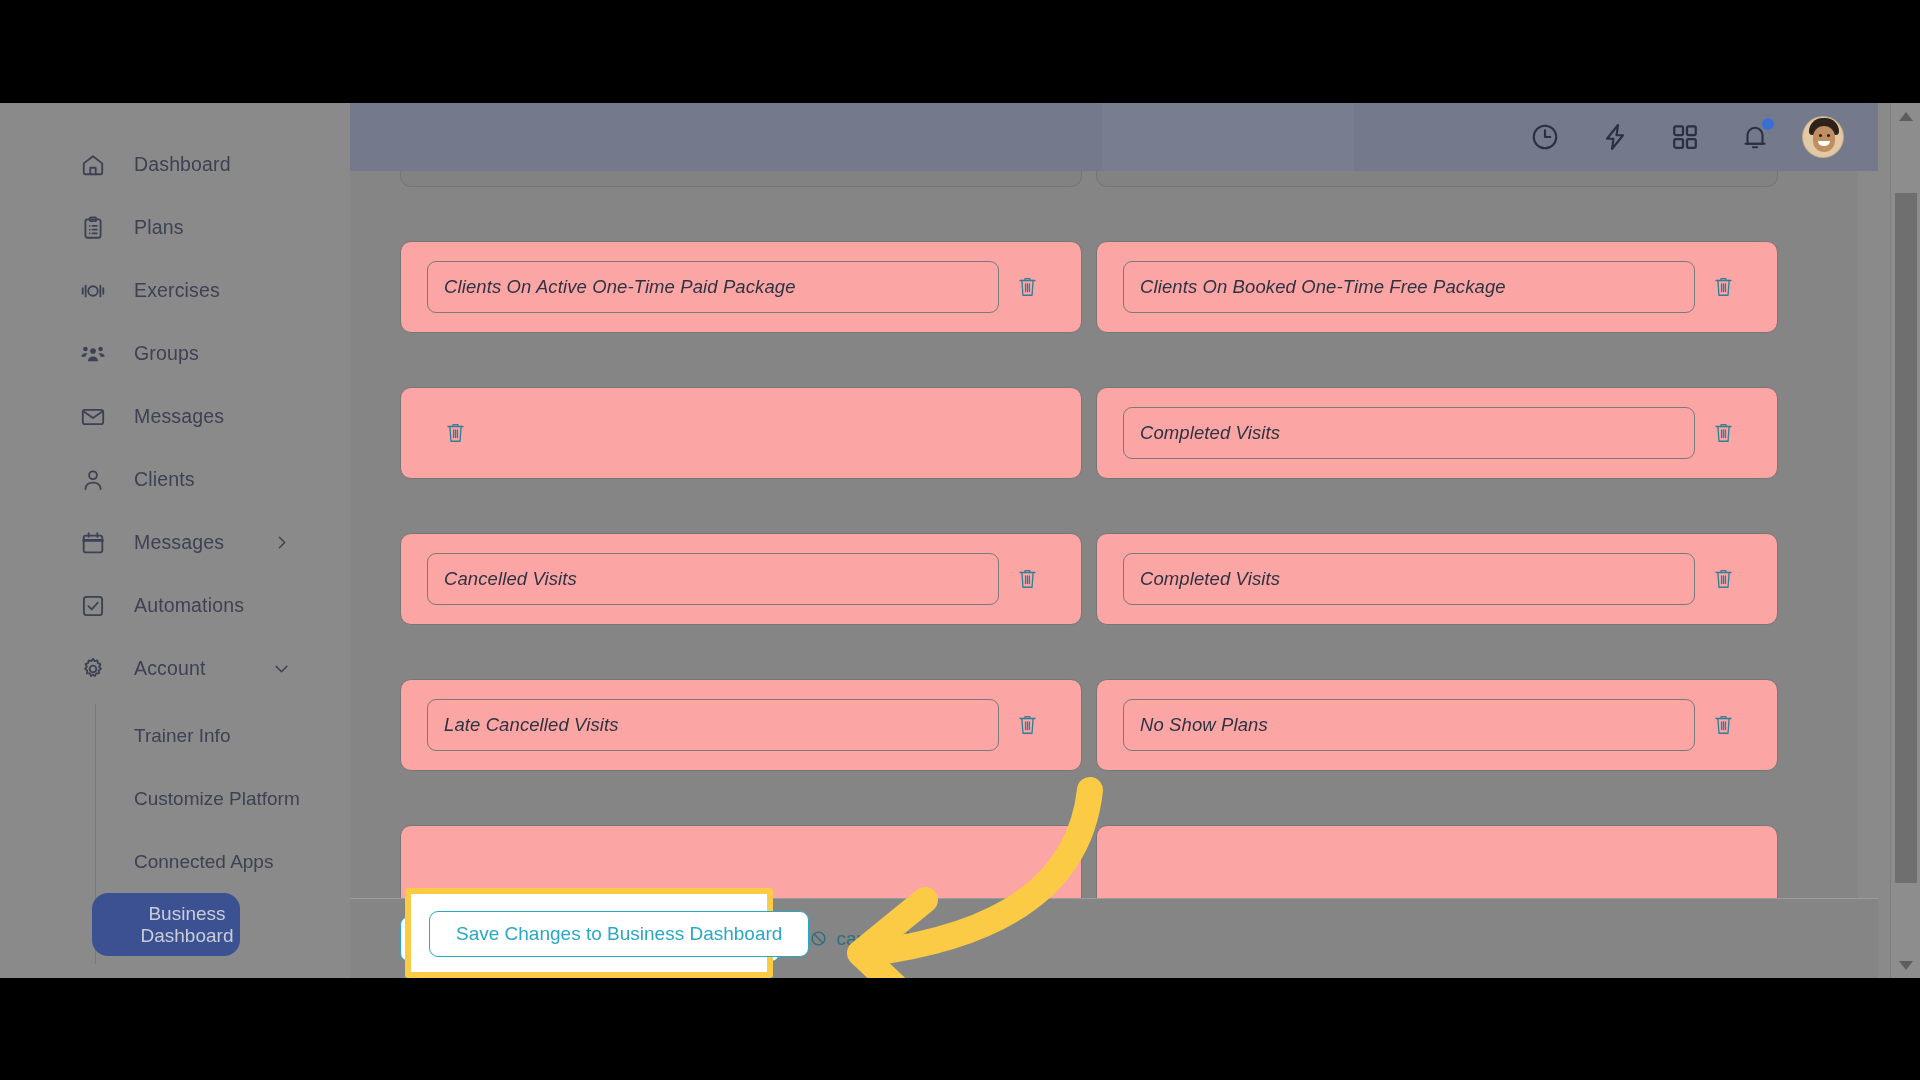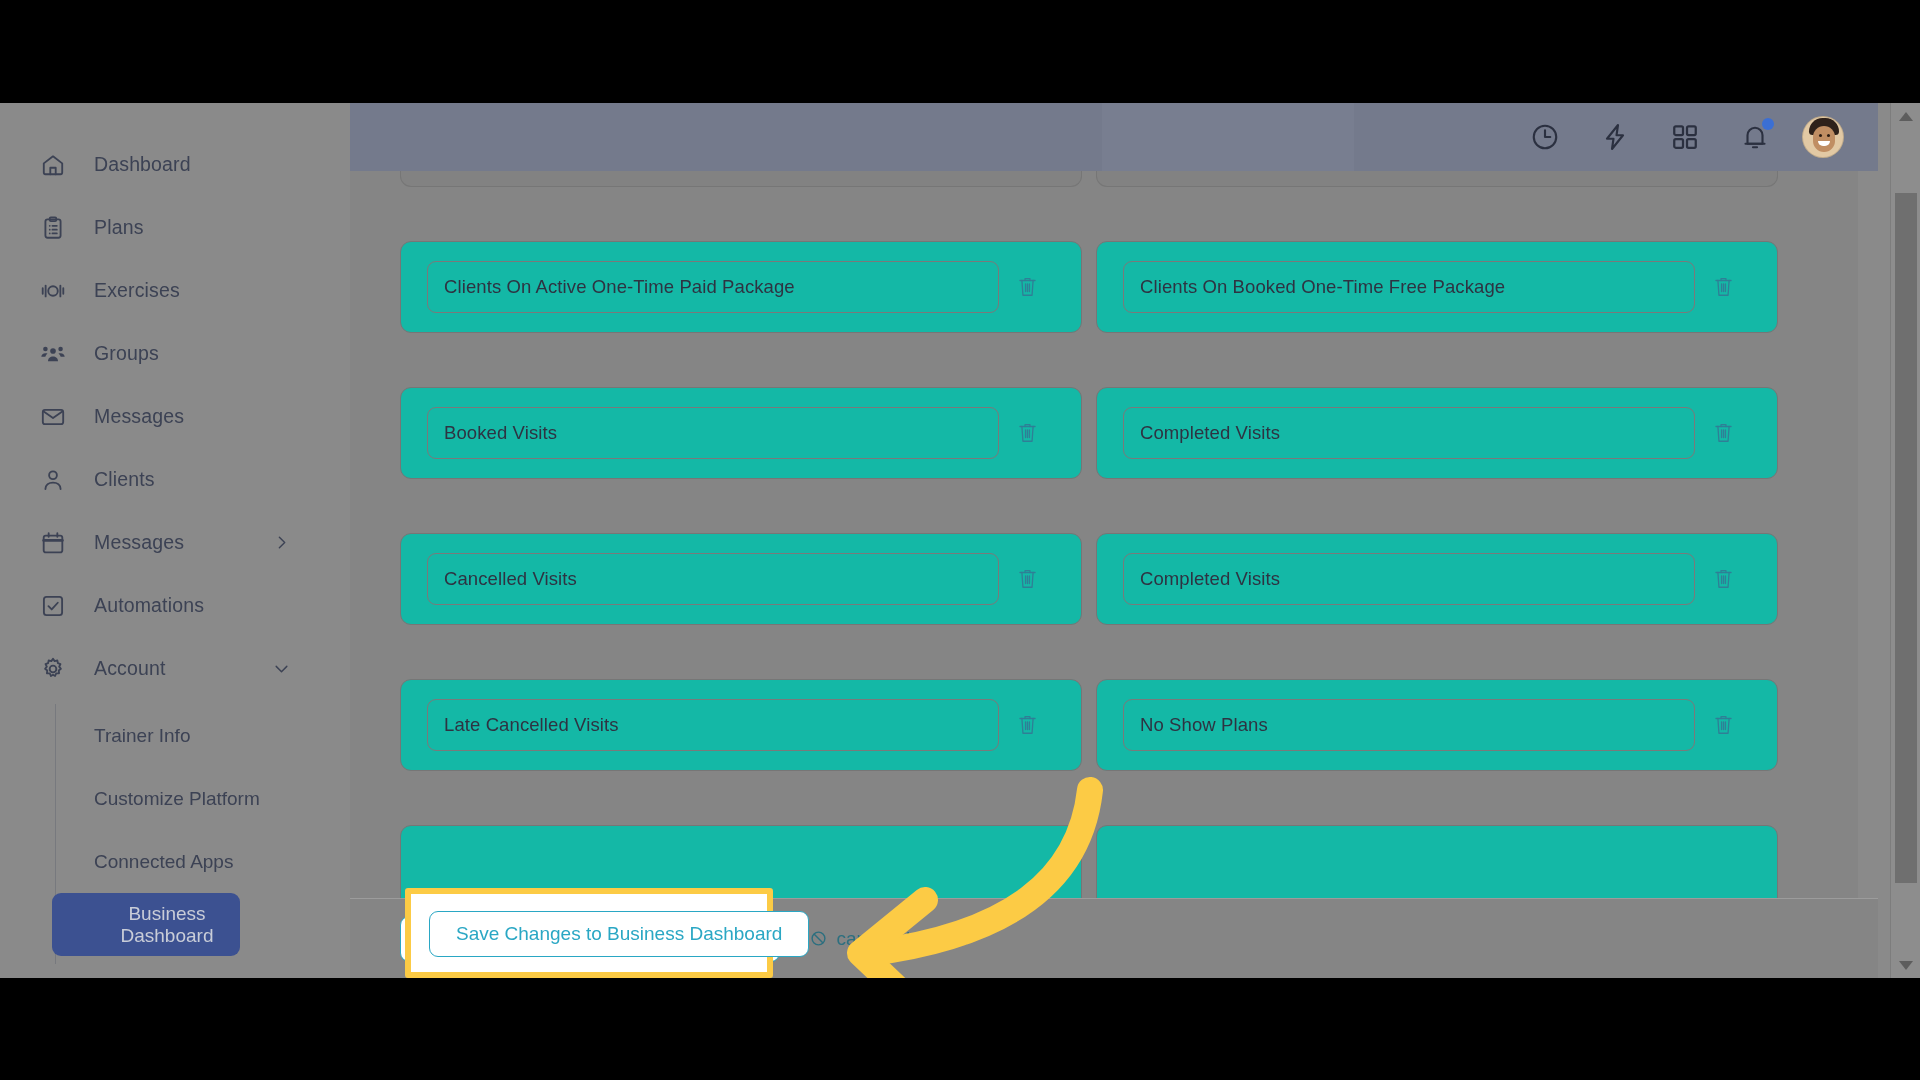--- a/index.html
+++ b/index.html
@@ -14,20 +14,21 @@
   
   #app {
     position:absolute; left:0; top:103px; width:1920px; height:875px;
     background:#8a8a8a; overflow:hidden;
   }
 
   
   #sidebar {
     position:absolute; left:0; top:0; width:350px; height:875px;
     background:#8a8a8a;
+    padding-left:40px;
   }
   .nav-item {
     display:flex; align-items:center; height:63px;
     padding-left:38px; position:relative;
   }
   .nav-ico {
     width:30px; height:30px; flex:0 0 30px;
     display:flex; align-items:center; justify-content:center;
     color:#3c4254;
   }
@@ -44,21 +45,21 @@
   #subnav { position:relative; margin-top:4px; }
   #subnav:before {
     content:""; position:absolute; left:55px; top:0; bottom:-8px;
     width:1px; background:#77797e;
   }
   .sub-item {
     display:flex; align-items:center; height:63px; padding-left:94px;
     font-size:19px; color:#3c4254; position:relative;text-align:center;
   }
   .sub-item.active {
-    background:#3c5191; color:#c9cdd8; border-radius:9px;
+    background:#3c5191; color:#c9cdd8; border-radius:16px;
     margin:0 110px 0 52px; padding-left:42px;
   }
 
   
   #header {
     position:absolute; left:350px; top:0; width:1528px; height:68px;
     background:#747a8c;
     display:flex; align-items:center; justify-content:flex-end;
     padding-right:34px;
   }
@@ -90,24 +91,25 @@
              border-radius:0 0 8px 8px; background:#fff; }
 
   
   #content {
     position:absolute; left:350px; top:68px; width:1508px; height:807px;
     background:#858585; overflow:hidden;
   }
   #scrollarea { position:absolute; left:0; top:0; width:1478px; }
   .row { display:flex; gap:14px; padding:0 50px; }
   .metric-card {
-    flex:1 1 0; background:#14b8a6;
+    flex:1 1 0; background:#fca5a5;
     border:1px solid #767676; border-radius:11px;
     display:flex; align-items:center; padding:8px 26px;
     height:92px;
+    font-style:italic;
   }
   .metric-input {
     flex:1 1 auto; height:52px;
     border:1px solid #7a7a7a; border-radius:9px;
     background:transparent;
     display:flex; align-items:center; padding:0 16px;
     font-size:18.5px; color:#2e3342; letter-spacing:.1px;
   }
   .trash-btn {
     width:56px; flex:0 0 56px; display:flex; align-items:center; justify-content:center;
@@ -386,21 +388,20 @@
                 <path d="M9.8 9.6v8.6M12 9.6v8.6M14.2 9.6v8.6"></path>
               </svg>
             </div>
           </div>
         </div>
 
         <div class="gap"></div>
 
         <div class="row">
           <div class="metric-card">
-            <div class="metric-input">Booked Visits</div>
             <div class="trash-btn">
               <svg viewBox="0 0 24 26" fill="none" stroke="currentColor" stroke-width="1.5" stroke-linecap="round" stroke-linejoin="round">
                 <path d="M3.4 5.6h17.2"></path>
                   <path d="M9.2 5.6V3.4h5.6v2.2"></path>
                 <path d="M5.6 5.6 6.8 22.4h10.4L18.4 5.6"></path>
                 <path d="M9.8 9.6v8.6M12 9.6v8.6M14.2 9.6v8.6"></path>
               </svg>
             </div>
           </div>
           <div class="metric-card">

